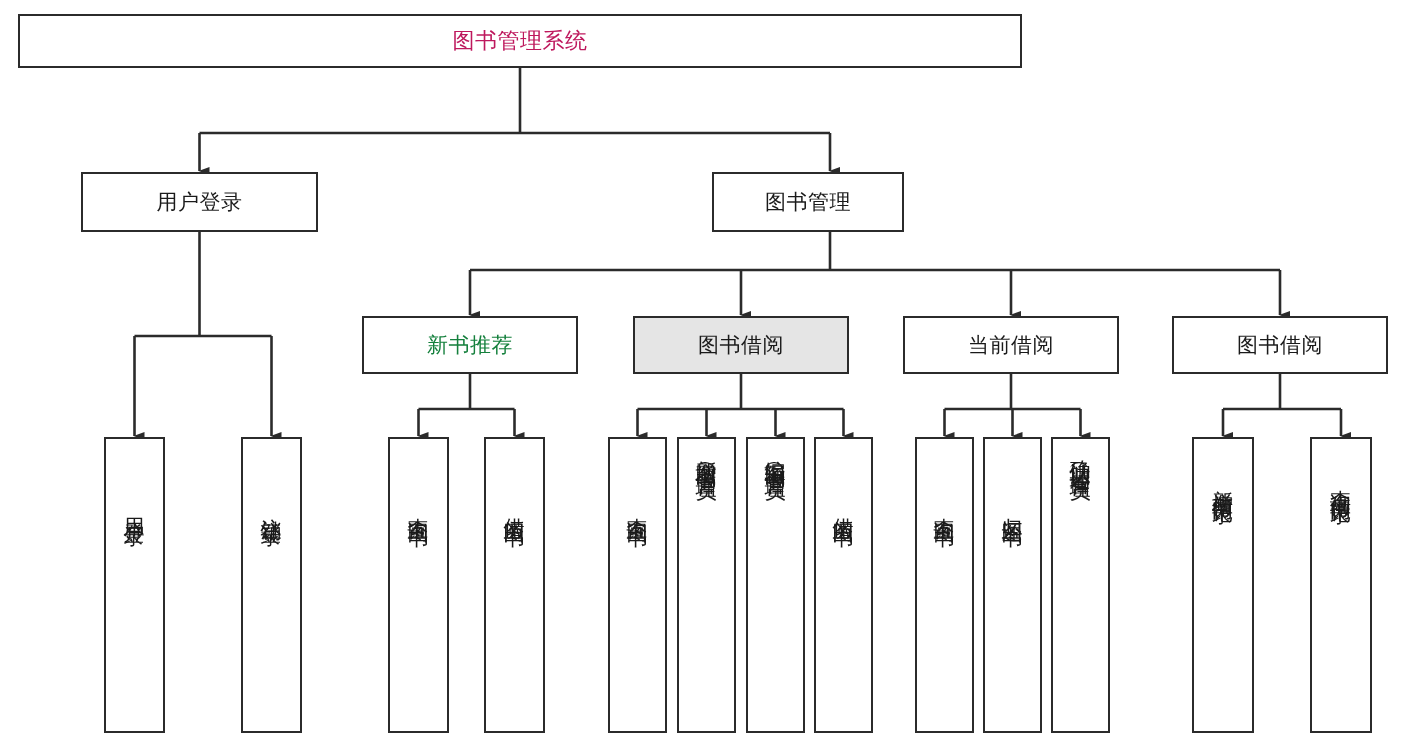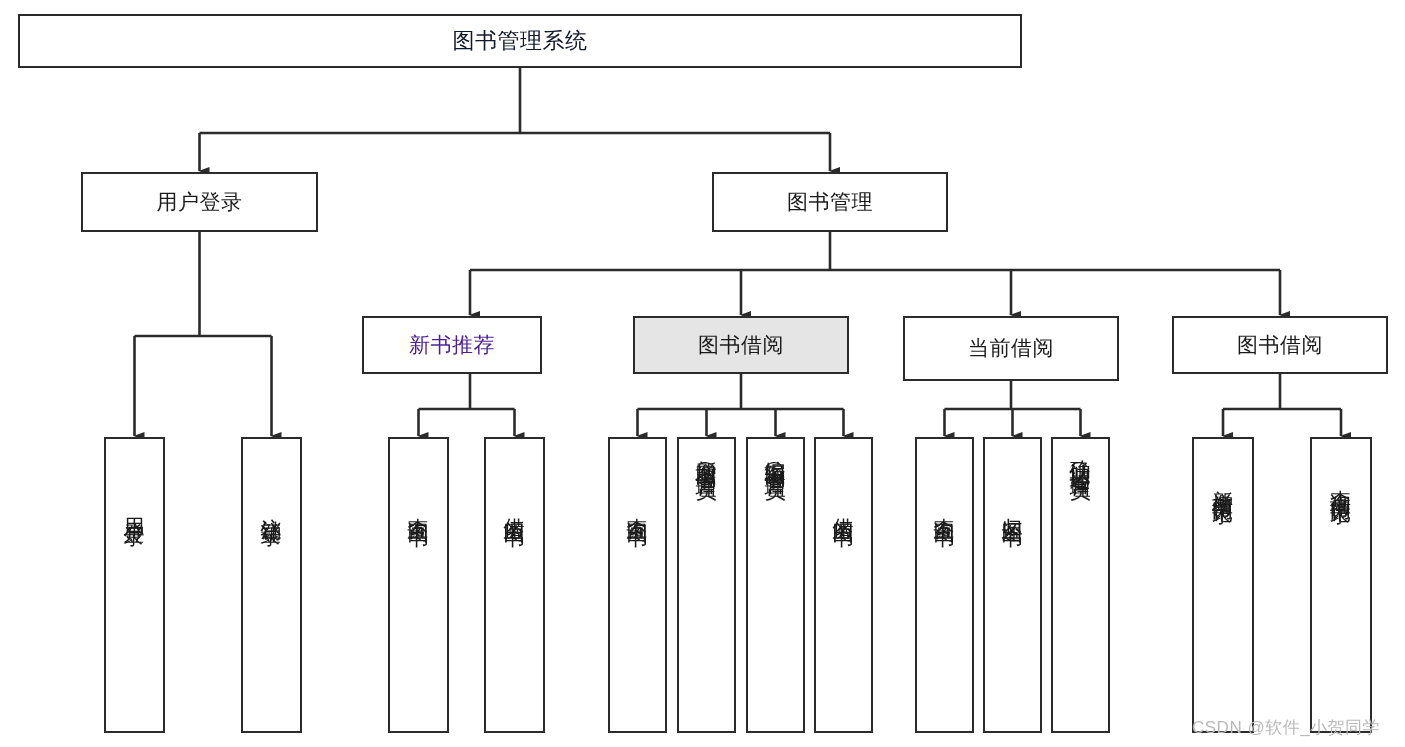--- a/index.html
+++ b/index.html
@@ -105,36 +105,36 @@
       <line x1="944.5" y1="409" x2="1080.5" y2="409" stroke="#2b2b2b" stroke-width="2.6"></line>
       <line x1="944.5" y1="409" x2="944.5" y2="436" stroke="#2b2b2b" stroke-width="2.6" marker-end="url(#arrow)"></line>
       <line x1="1012.5" y1="409" x2="1012.5" y2="436" stroke="#2b2b2b" stroke-width="2.6" marker-end="url(#arrow)"></line>
       <line x1="1080.5" y1="409" x2="1080.5" y2="436" stroke="#2b2b2b" stroke-width="2.6" marker-end="url(#arrow)"></line>
       <line x1="1280" y1="374" x2="1280" y2="409" stroke="#2b2b2b" stroke-width="2.6"></line>
       <line x1="1223" y1="409" x2="1341" y2="409" stroke="#2b2b2b" stroke-width="2.6"></line>
       <line x1="1223" y1="409" x2="1223" y2="436" stroke="#2b2b2b" stroke-width="2.6" marker-end="url(#arrow)"></line>
       <line x1="1341" y1="409" x2="1341" y2="436" stroke="#2b2b2b" stroke-width="2.6" marker-end="url(#arrow)"></line>
     </svg>
   <div id="nodes-layer">
-      <div class="node horizontal lvl-root" style="left: 18px; top: 14px; width: 1004px; height: 54px; border-color: rgb(43, 43, 43); background: rgb(255, 255, 255); color: #0f172a;">
+      <div class="node horizontal lvl-root" style="left: 18px; top: 14px; width: 1004px; height: 54px; border-color: rgb(43, 43, 43); background: rgb(255, 255, 255); color: #be185d;">
         <span class="node-label">图书管理系统</span>
       </div>
       <div class="node horizontal lvl-2" style="left: 81px; top: 172px; width: 237px; height: 60px; border-color: rgb(43, 43, 43); background: rgb(255, 255, 255); color: rgb(26, 26, 26);">
         <span class="node-label">用户登录</span>
       </div>
-      <div class="node horizontal lvl-2" style="left: 712px; top: 172px; width: 236px; height: 60px; border-color: rgb(43, 43, 43); background: rgb(255, 255, 255); color: rgb(26, 26, 26);">
+      <div class="node horizontal lvl-2" style="left: 712px; top: 172px; width: 192px; height: 60px; border-color: rgb(43, 43, 43); background: rgb(255, 255, 255); color: rgb(26, 26, 26);">
         <span class="node-label">图书管理</span>
       </div>
-      <div class="node horizontal lvl-3" style="left: 362px; top: 316px; width: 180px; height: 58px; border-color: rgb(43, 43, 43); background: rgb(255, 255, 255); color: #4c1d95;">
+      <div class="node horizontal lvl-3" style="left: 362px; top: 316px; width: 216px; height: 58px; border-color: rgb(43, 43, 43); background: rgb(255, 255, 255); color: #15803d;">
         <span class="node-label">新书推荐</span>
       </div>
       <div class="node horizontal lvl-3" style="left: 633px; top: 316px; width: 216px; height: 58px; border-color: rgb(43, 43, 43); background: #e5e5e5; color: rgb(26, 26, 26);">
         <span class="node-label">图书借阅</span>
       </div>
-      <div class="node horizontal lvl-3" style="left: 903px; top: 316px; width: 216px; height: 65px; border-color: rgb(43, 43, 43); background: rgb(255, 255, 255); color: rgb(26, 26, 26);">
+      <div class="node horizontal lvl-3" style="left: 903px; top: 316px; width: 216px; height: 58px; border-color: rgb(43, 43, 43); background: rgb(255, 255, 255); color: rgb(26, 26, 26);">
         <span class="node-label">当前借阅</span>
       </div>
       <div class="node horizontal lvl-3" style="left: 1172px; top: 316px; width: 216px; height: 58px; border-color: rgb(43, 43, 43); background: rgb(255, 255, 255); color: rgb(26, 26, 26);">
         <span class="node-label">图书借阅</span>
       </div>
       <div class="node vertical lvl-leaf" style="left: 104px; top: 437px; width: 61px; height: 296px; border-color: rgb(43, 43, 43); background: rgb(255, 255, 255); color: rgb(26, 26, 26);">
         <span class="node-label" style="margin-top: 62px;">用户登录</span>
       </div>
       <div class="node vertical lvl-leaf" style="left: 241px; top: 437px; width: 61px; height: 296px; border-color: rgb(43, 43, 43); background: rgb(255, 255, 255); color: rgb(26, 26, 26);">
         <span class="node-label" style="margin-top: 62px;">注销登录</span>
@@ -166,14 +166,13 @@
       <div class="node vertical lvl-leaf" style="left: 1051px; top: 437px; width: 59px; height: 296px; border-color: rgb(43, 43, 43); background: rgb(255, 255, 255); color: rgb(26, 26, 26);">
         <span class="node-label" style="margin-top: 4px;">确认归还（管理员）</span>
       </div>
       <div class="node vertical lvl-leaf" style="left: 1192px; top: 437px; width: 62px; height: 296px; border-color: rgb(43, 43, 43); background: rgb(255, 255, 255); color: rgb(26, 26, 26);">
         <span class="node-label" style="margin-top: 34px;">新增借阅记录</span>
       </div>
       <div class="node vertical lvl-leaf" style="left: 1310px; top: 437px; width: 62px; height: 296px; border-color: rgb(43, 43, 43); background: rgb(255, 255, 255); color: rgb(26, 26, 26);">
         <span class="node-label" style="margin-top: 34px;">查询借阅记录</span>
       </div>
     </div>
-  <div class="watermark" style="left: 1192px; top: 716px; color: rgb(185, 185, 185);">CSDN @软件_小贺同学</div>
 </div>
 
 </body></html>

